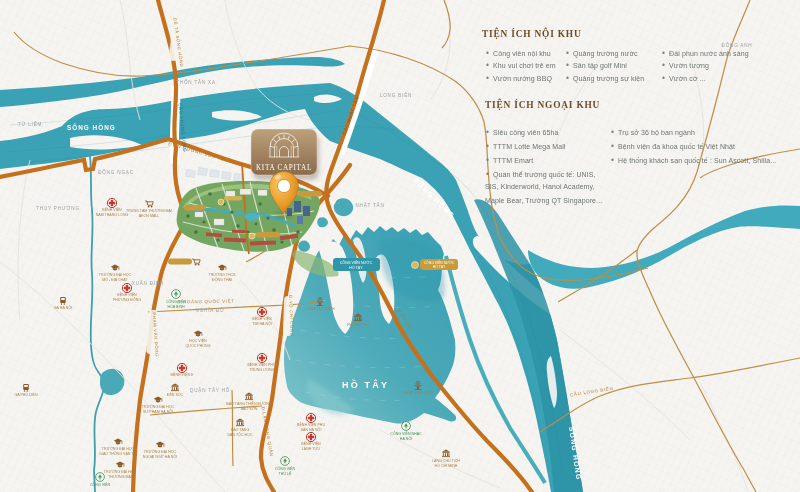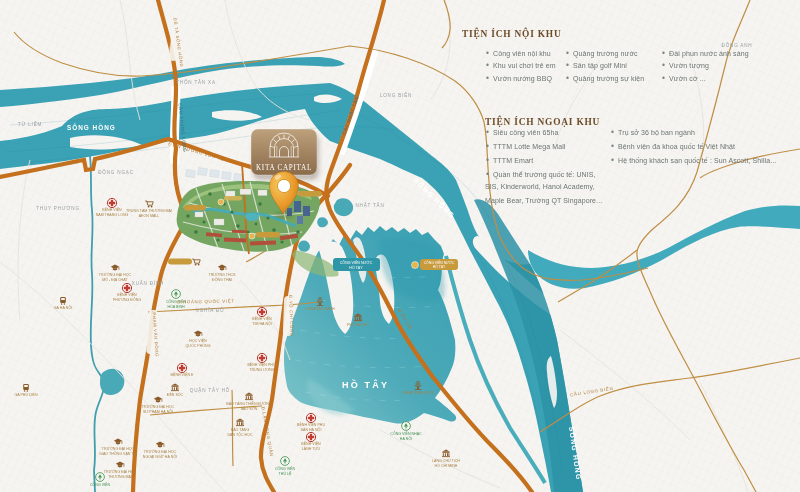--- a/index.html
+++ b/index.html
@@ -458,22 +458,22 @@
     </g>
     <text x="284" y="169.5" text-anchor="middle" font-family="Liberation Serif" font-size="7.2" letter-spacing="0.7" fill="#ffffff">KITA CAPITAL</text>
 
     <ellipse cx="284" cy="215" rx="10" ry="2.6" fill="rgba(60,40,20,.22)" filter="url(#soft)"></ellipse>
     <path d="M283,214 C277,203 269.5,196.5 269.5,186 A14.5,14.5 0 1 1 298.5,186 C298.5,197 289.5,204 283,214 Z" fill="url(#gpin)" stroke="#a85f10" stroke-width=".4"></path>
     <circle cx="284" cy="186" r="6.6" fill="#ffffff"></circle>
     <circle cx="284" cy="186" r="6.6" fill="none" stroke="#c98a20" stroke-width=".8"></circle>
     <ellipse cx="278" cy="177" rx="3.4" ry="2" fill="rgba(255,255,255,.45)" transform="rotate(-30 278 177)"></ellipse>
   </g>
 </svg>
-<div class="pan hd" style="left:462px;top:29px;">TIỆN ÍCH NỘI KHU</div>
-<div class="pan hd" style="left:485px;top:117px;">TIỆN ÍCH NGOẠI KHU</div>
+<div class="pan hd" style="left:482px;top:29px;">TIỆN ÍCH NỘI KHU</div>
+<div class="pan hd" style="left:485px;top:100px;">TIỆN ÍCH NGOẠI KHU</div>
 <div class="pan it" style="left:486px;top:48px;"><span class="b">•</span>Công viên nội khu</div>
 <div class="pan it" style="left:486px;top:60.3px;"><span class="b">•</span>Khu vui chơi trẻ em</div>
 <div class="pan it" style="left:486px;top:72.5px;"><span class="b">•</span>Vườn nướng BBQ</div>
 <div class="pan it" style="left:566px;top:48px;"><span class="b">•</span>Quảng trường nước</div>
 <div class="pan it" style="left:566px;top:60.3px;"><span class="b">•</span>Sân tập golf Mini</div>
 <div class="pan it" style="left:566px;top:72.5px;"><span class="b">•</span>Quảng trường sự kiện</div>
 <div class="pan it" style="left:662px;top:48px;"><span class="b">•</span>Đài phun nước ánh sáng</div>
 <div class="pan it" style="left:662px;top:60.3px;"><span class="b">•</span>Vườn tượng</div>
 <div class="pan it" style="left:662px;top:72.5px;"><span class="b">•</span>Vườn cờ ...</div>
 <div class="pan it" style="left:486px;top:126.5px;"><span class="b">•</span>Siêu công viên 65ha</div>

